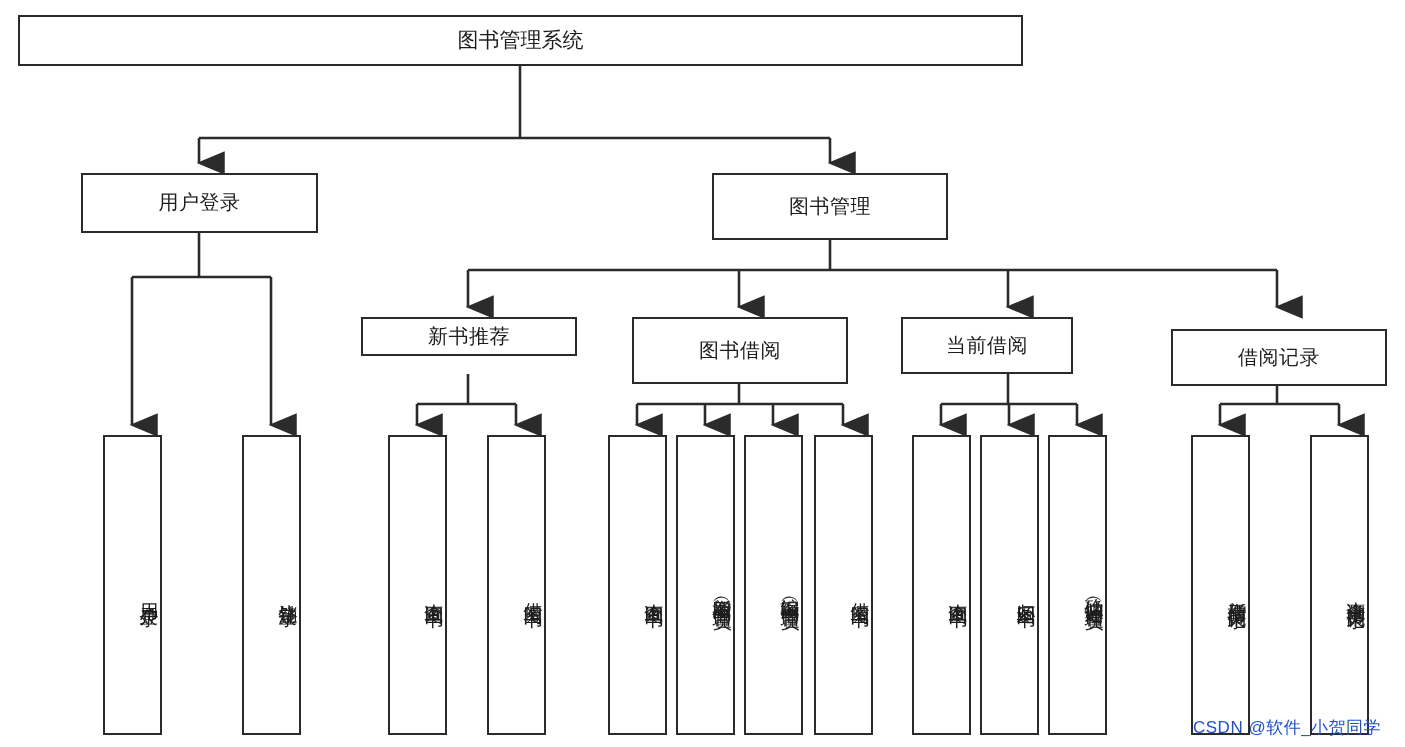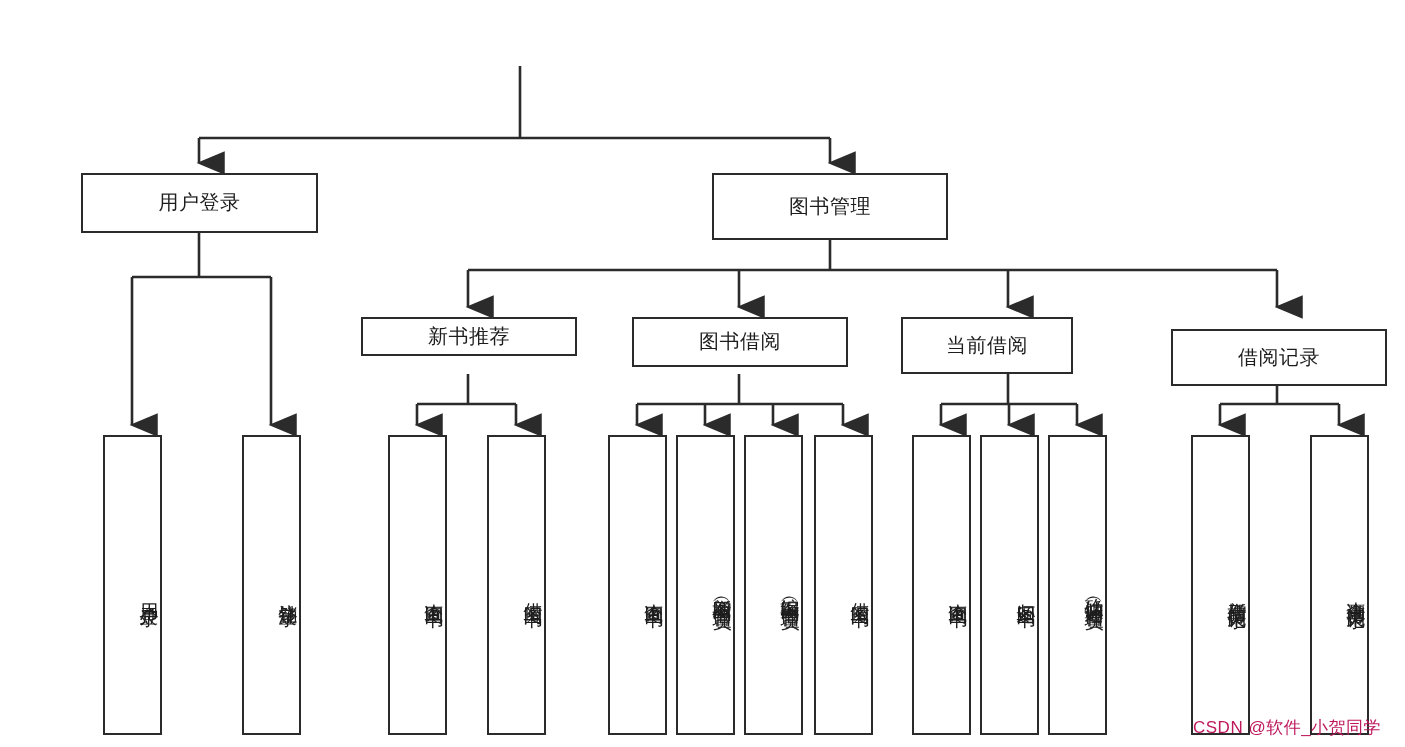--- a/index.html
+++ b/index.html
@@ -52,21 +52,21 @@
     letter-spacing: 2px;
   }
   .node.v .vtext {
     writing-mode: vertical-rl;
     text-orientation: upright;
     display: block;
   }
   .watermark {
     position: absolute;
     font-size: 17px;
-    color: #be185d;
+    color: #1d4ed8;
     white-space: nowrap;
     letter-spacing: 0.5px;
   }
 </style>
 </head>
 <body>
 
 <div id="canvas">
 
   <svg id="edges" viewBox="0 0 1405 747" xmlns="http://www.w3.org/2000/svg">
@@ -113,32 +113,35 @@
       <path d="M1077,404 L1077,425" marker-end="url(#arw)"></path>
 
       <path d="M1277,374 L1277,404"></path>
       <path d="M1220,404 L1339,404"></path>
       <path d="M1220,404 L1220,425" marker-end="url(#arw)"></path>
       <path d="M1339,404 L1339,425" marker-end="url(#arw)"></path>
 
     </g>
   </svg>
 
+  <div class="node root" style="left:18px; top:15px; width:1005px; height:51px;">
+    <span>图书管理系统</span>
+  </div>
 
   <div class="node h" style="left:81px; top:173px; width:237px; height:60px;">
     <span>用户登录</span>
   </div>
   <div class="node h" style="left:712px; top:173px; width:236px; height:67px;">
     <span>图书管理</span>
   </div>
 
   <div class="node h" style="left:361px; top:317px; width:216px; height:39px;">
     <span>新书推荐</span>
   </div>
-  <div class="node h" style="left:632px; top:317px; width:216px; height:50px;">
+  <div class="node h" style="left:632px; top:317px; width:216px; height:67px;">
     <span>图书借阅</span>
   </div>
   <div class="node h" style="left:901px; top:317px; width:172px; height:57px;">
     <span>当前借阅</span>
   </div>
   <div class="node h" style="left:1171px; top:317px; width:216px; height:57px;margin-top:12px;">
     <span>借阅记录</span>
   </div>
 
   <div class="node v" style="left:103px; top:435px; width:59px; height:300px;">

